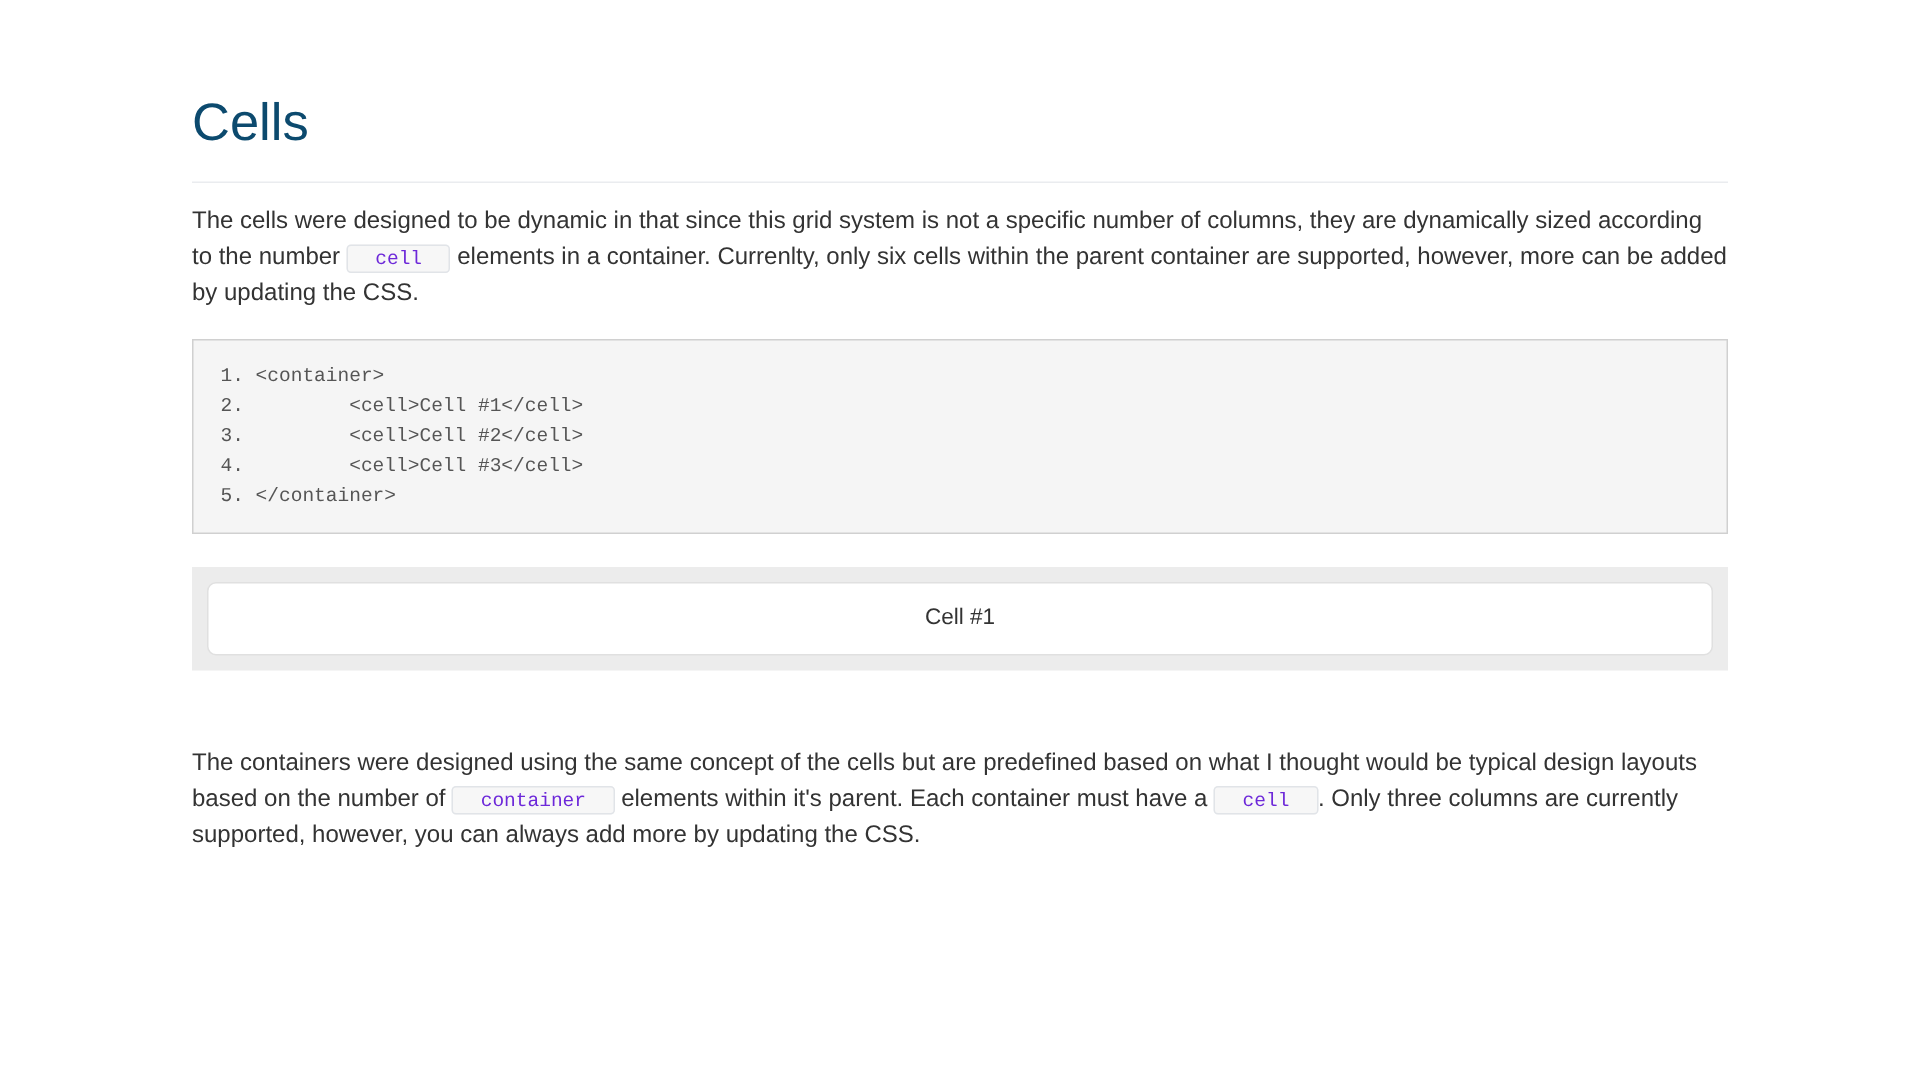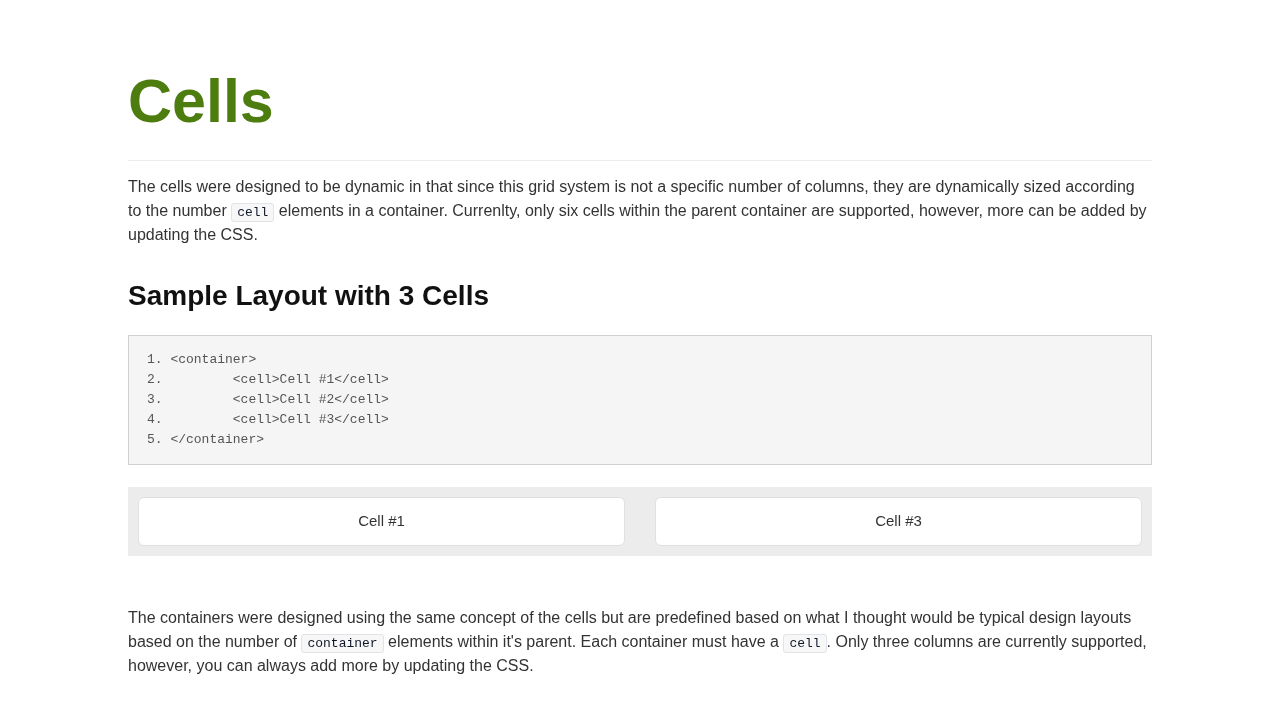--- a/index.html
+++ b/index.html
@@ -11,45 +11,45 @@
     background: #fff;
     font-size: 16px;
     line-height: 1.5;
   }
   .page {
     max-width: 1024px;
     margin: 0 auto;
     padding: 40px 0 0 0;
   }
   h1 {
-    font-size: 61px;
-    font-weight: 700;
+    font-size: 35px;
+    font-weight: 400;
     margin: 16px 0 12px 0;
     padding-bottom: 12px;
     border-bottom: 1px solid #eaecef;
-    color: #4d7c0f;
+    color: #0c4a6e;
   }
   h2 {
     font-size: 28px;
     font-weight: 700;
     margin: 28px 0 12px 0;
     color: #111;
   }
   p {
     margin: 14px 0;
     color: #333;
   }
   code.inline {
     font-family: "SFMono-Regular", Consolas, "Liberation Mono", Menlo, monospace;
     font-size: 13px;
     background: #f7f7f7;
     border: 1px solid #e1e4e8;
     border-radius: 3px;
-    padding: 1px 5px;
-    color: #0f172a;
+    padding: 1px 18px;
+    color: #6d28d9;
     white-space: nowrap;
   }
   .code-block {
     background: #f5f5f5;
     border: 1px solid #d0d0d0;
     border-radius: 0;
     padding: 14px 18px;
     margin: 18px 0;
     font-family: "SFMono-Regular", Consolas, "Liberation Mono", Menlo, monospace;
     font-size: 13px;
@@ -81,31 +81,29 @@
 <body>
 
 <div class="page">
 
   <h1>Cells</h1>
 
   <p>
     <span>The cells were designed to be dynamic in that since this grid system is not a specific number of columns, they are dynamically sized according to the number </span><code class="inline">cell</code><span> elements in a container. Currenlty, only six cells within the parent container are supported, however, more can be added by updating the CSS.</span>
   </p>
 
-  <h2>Sample Layout with 3 Cells</h2>
 
   <div class="code-block"><span>1. &lt;container&gt;</span>
 <span>2.         &lt;cell&gt;Cell #1&lt;/cell&gt;</span>
 <span>3.         &lt;cell&gt;Cell #2&lt;/cell&gt;</span>
 <span>4.         &lt;cell&gt;Cell #3&lt;/cell&gt;</span>
 <span>5. &lt;/container&gt;</span></div>
 
   <div class="demo-container">
     <div class="demo-cell">Cell #1</div>
-    <div class="demo-cell">Cell #3</div>
   </div>
 
 
   <p>
     <span>The containers were designed using the same concept of the cells but are predefined based on what I thought would be typical design layouts based on the number of </span><code class="inline">container</code><span> elements within it's parent. Each container must have a </span><code class="inline">cell</code><span>. Only three columns are currently supported, however, you can always add more by updating the CSS.</span>
   </p>
 
 </div>
 
 </body></html>

